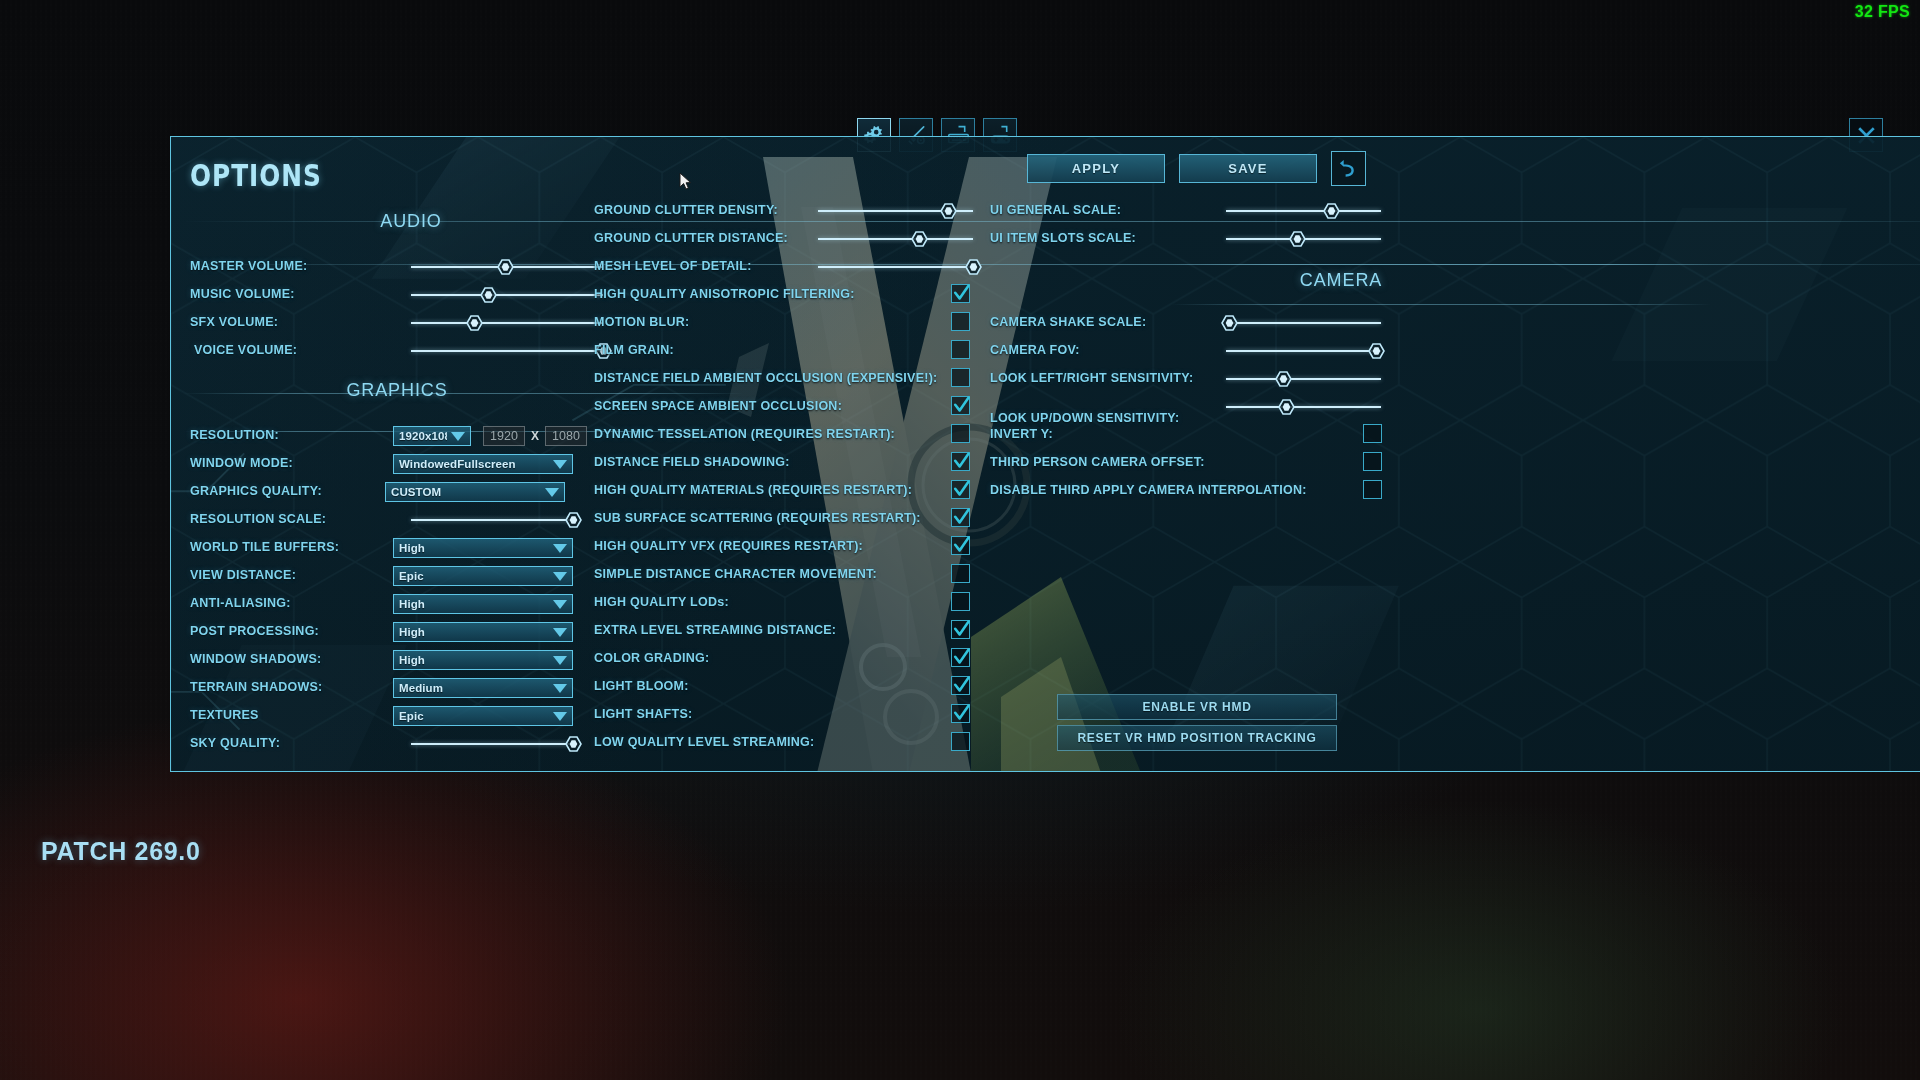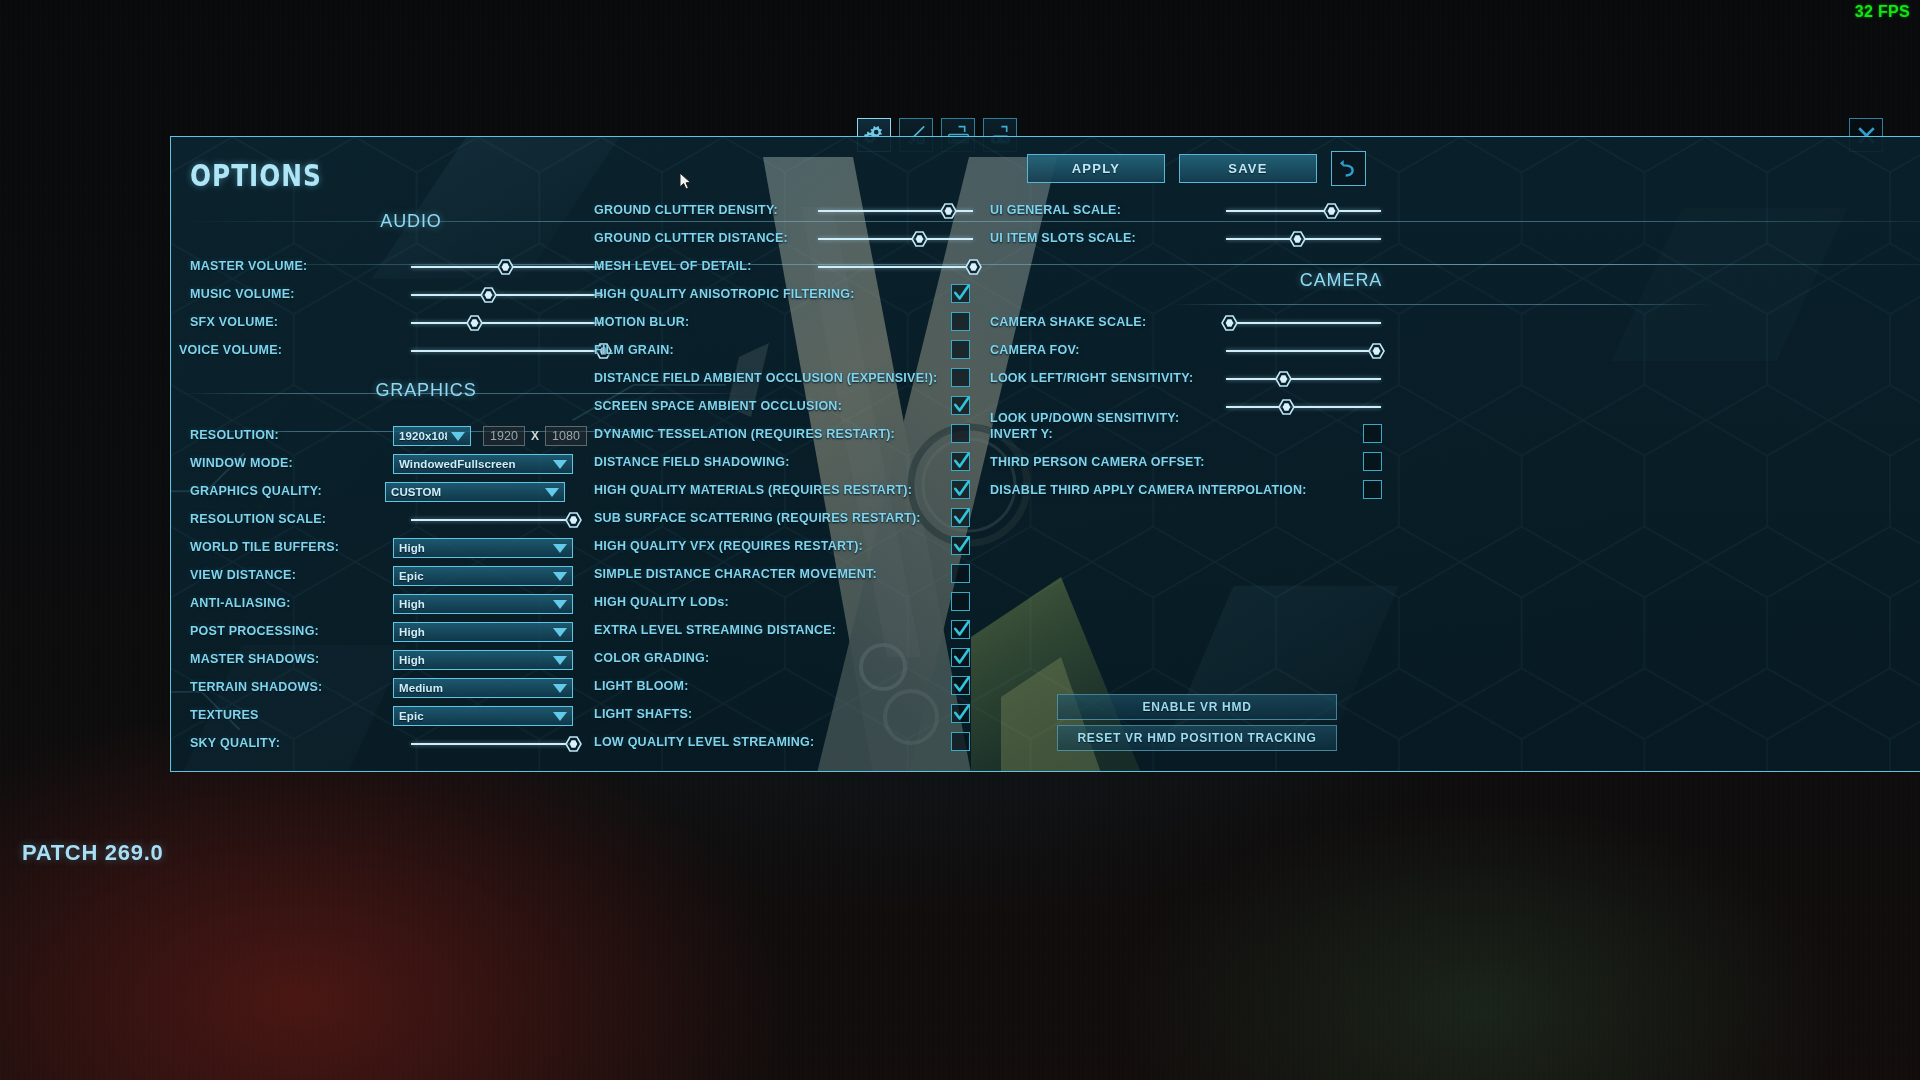--- a/index.html
+++ b/index.html
@@ -142,22 +142,22 @@
   
   .vrbtn {
     position: absolute; height: 26px; width: 280px; left: 886px;
     border: 1px solid rgba(110,190,215,.55);
     background: linear-gradient(180deg, rgba(30,86,108,.62), rgba(16,54,72,.62));
     color: #9ddcf1; font-size: 12px; font-weight: bold; letter-spacing: .7px;
     display: flex; align-items: center; justify-content: center;
     text-shadow: 0 1px 1px rgba(0,0,0,.6);
   }
   #patch {
-    position: absolute; left: 22px; bottom: 214px;
-    color: #a8dff4; font-size: 22px; font-weight: bold; letter-spacing: .7px;
+    position: absolute; left: 41px; bottom: 214px;
+    color: #a8dff4; font-size: 25px; font-weight: bold; letter-spacing: .7px;
     text-shadow: 0 0 8px rgba(110,200,235,.4);
   }
   #cursor { position: absolute; left: 679px; top: 172px; width: 13px; height: 19px; }
 </style>
 </head>
 <body>
 
 <div id="screen">
   <div class="noise"></div>
 
@@ -285,21 +285,21 @@
     <div class="topbtn" id="btn-save">SAVE</div>
     <div id="btn-reset">
       <svg viewBox="0 0 24 24" width="23" height="23">
         <path d="M7 5.5 L7 3 L3 6.6 L7 10.2 L7 7.7 C14 7.7 17.5 9.6 17.5 14 C17.5 18 14 20.5 9 20.5 L9 18
                  C12.6 18 15 16.4 15 14 C15 11.4 12.4 10 7 10 Z" fill="#2f9fd0"></path>
         <path d="M6.5 4 L6.5 2.2 C6.5 1.6 7 1.4 7.4 1.8 L12.4 6.2 C12.8 6.5 12.8 7 12.4 7.3 L7.4 11.7 C7 12 6.5 11.8 6.5 11.2 Z" fill="none"></path>
       </svg>
     </div>
 
     <div class="secthead" style="left:150px; top:74px; width:180px;">AUDIO</div>
-    <div class="secthead" style="left:165px; top:243px; width:180px;">GRAPHICS</div>
+    <div class="secthead" style="left:136px; top:243px; width:180px;">GRAPHICS</div>
     <div class="secthead" style="left:1010px; top:133px; width:320px;">CAMERA</div>
 
     <div id="col-audio">
         <div class="lbl" style="position:absolute;left:19px;top:122px;">MASTER VOLUME:</div>
         <div class="slider" style="left:240px;top:120px;width:192px;">
           <div class="strack"></div>
           <div class="sknob" style="left:49%">
             <svg viewBox="0 0 17 16">
               <path d="M5 1 H12 L16 8 L12 15 H5 L1 8 Z" fill="rgba(10,30,40,.85)" stroke="#bfe9fa" stroke-width="1.6"></path>
               <path d="M6.6 4.2 H10.4 L12.3 8 L10.4 11.8 H6.6 L4.7 8 Z" fill="#d8f2fd"></path>
@@ -319,21 +319,21 @@
         <div class="lbl" style="position:absolute;left:19px;top:178px;">SFX VOLUME:</div>
         <div class="slider" style="left:240px;top:176px;width:192px;">
           <div class="strack"></div>
           <div class="sknob" style="left:33%">
             <svg viewBox="0 0 17 16">
               <path d="M5 1 H12 L16 8 L12 15 H5 L1 8 Z" fill="rgba(10,30,40,.85)" stroke="#bfe9fa" stroke-width="1.6"></path>
               <path d="M6.6 4.2 H10.4 L12.3 8 L10.4 11.8 H6.6 L4.7 8 Z" fill="#d8f2fd"></path>
             </svg>
           </div>
         </div>
-        <div class="lbl" style="position:absolute;left:8px;top:206px;">VOICE VOLUME:</div>
+        <div class="lbl" style="position:absolute;left:23px;top:206px;">VOICE VOLUME:</div>
         <div class="slider" style="left:240px;top:204px;width:192px;">
           <div class="strack"></div>
           <div class="sknob" style="left:100%">
             <svg viewBox="0 0 17 16">
               <path d="M5 1 H12 L16 8 L12 15 H5 L1 8 Z" fill="rgba(10,30,40,.85)" stroke="#bfe9fa" stroke-width="1.6"></path>
               <path d="M6.6 4.2 H10.4 L12.3 8 L10.4 11.8 H6.6 L4.7 8 Z" fill="#d8f2fd"></path>
             </svg>
           </div>
         </div>
       </div>
@@ -379,21 +379,21 @@
         <div class="lbl" style="position:absolute;left:19px;top:459px;">ANTI-ALIASING:</div>
         <div class="dd" style="left:222px;top:457px;width:180px;">
           <div class="val">High</div>
           <div class="arr"></div>
         </div>
         <div class="lbl" style="position:absolute;left:19px;top:487px;">POST PROCESSING:</div>
         <div class="dd" style="left:222px;top:485px;width:180px;">
           <div class="val">High</div>
           <div class="arr"></div>
         </div>
-        <div class="lbl" style="position:absolute;left:19px;top:515px;">MASTER SHADOWS:</div>
+        <div class="lbl" style="position:absolute;left:19px;top:515px;">WINDOW SHADOWS:</div>
         <div class="dd" style="left:222px;top:513px;width:180px;">
           <div class="val">High</div>
           <div class="arr"></div>
         </div>
         <div class="lbl" style="position:absolute;left:19px;top:543px;">TERRAIN SHADOWS:</div>
         <div class="dd" style="left:222px;top:541px;width:180px;">
           <div class="val">Medium</div>
           <div class="arr"></div>
         </div>
         <div class="lbl" style="position:absolute;left:19px;top:571px;">TEXTURES</div>

